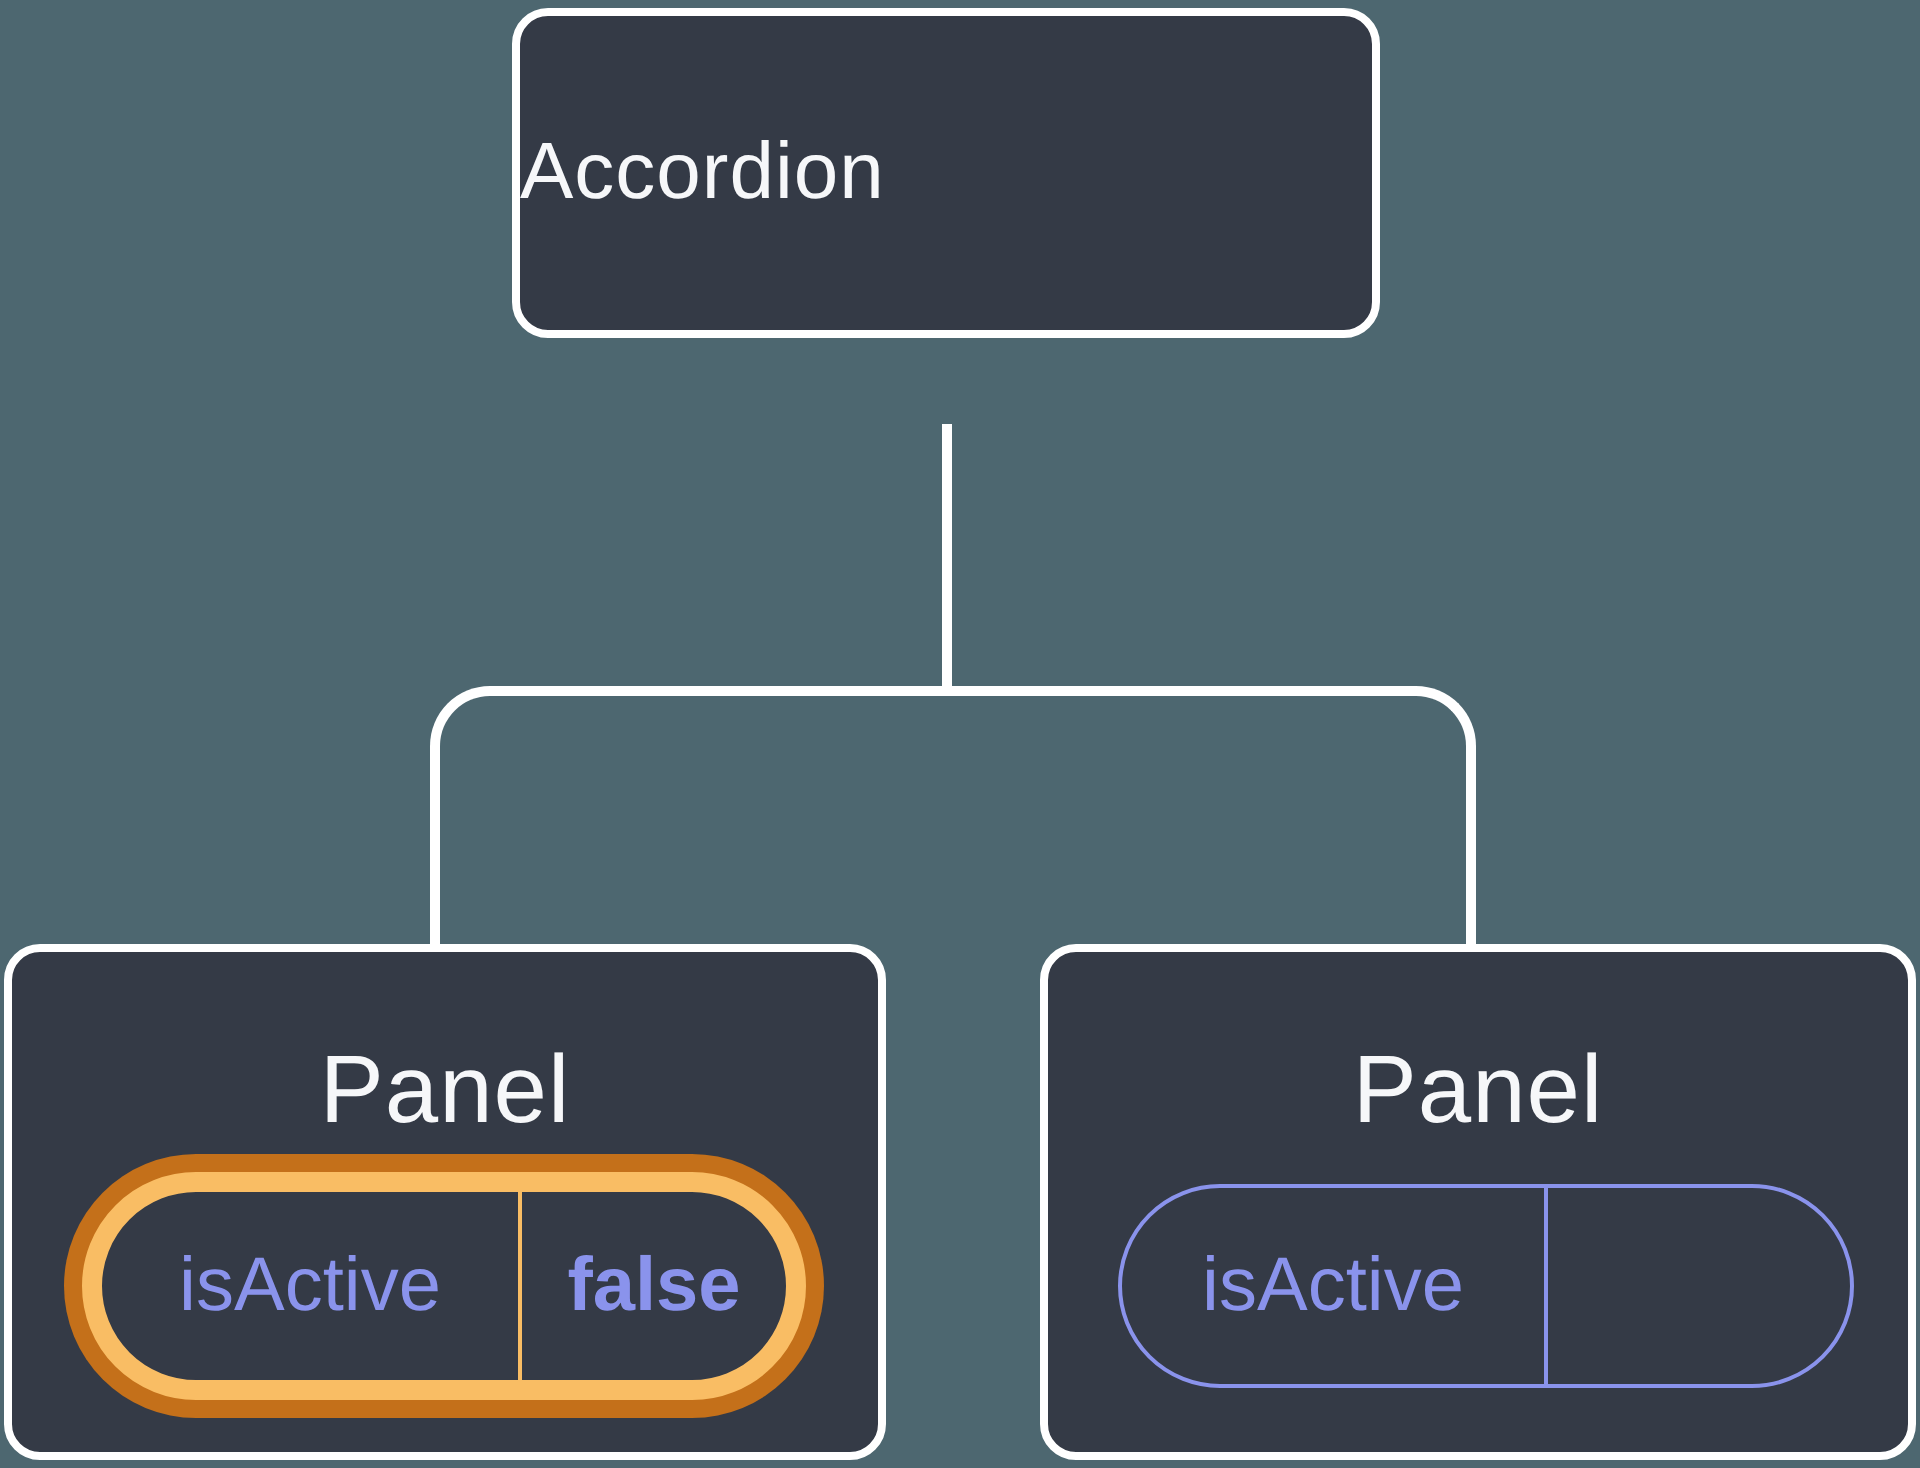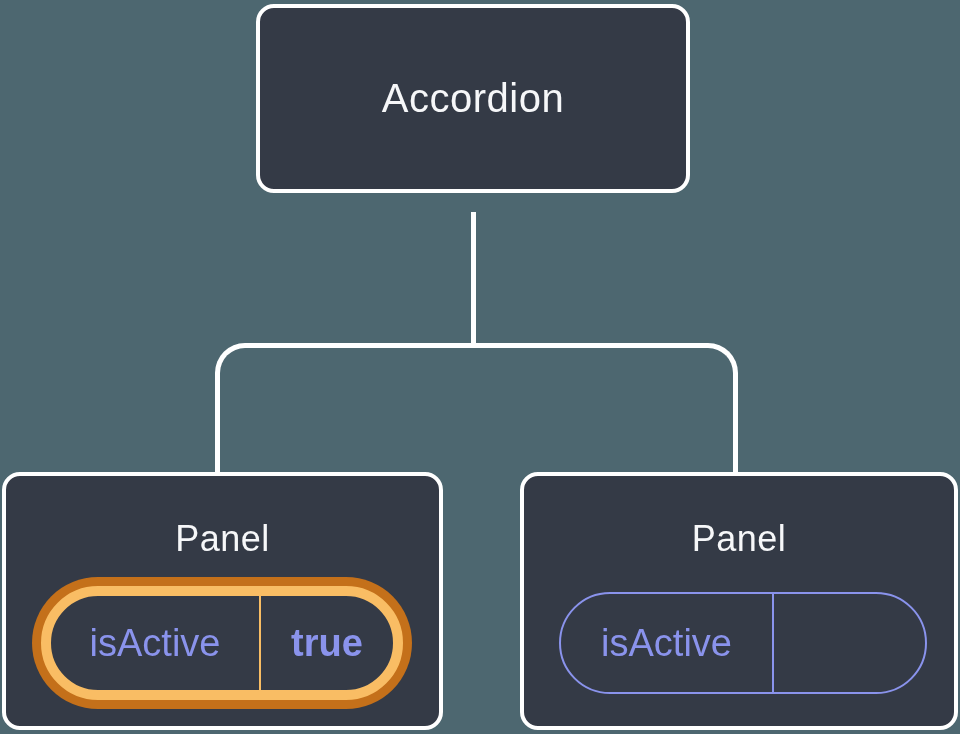--- a/index.html
+++ b/index.html
@@ -17,38 +17,38 @@
   }
   
   .node {
     position: absolute;
     background: #343a46;
     border: 4px solid #ffffff;
     border-radius: 18px;
   }
   .node-root {
     left: 256px; top: 4px;
-    width: 434px; height: 189px;
-    display: flex; align-items: center; justify-content: center;
+    width: 434px; height: 165px;
+    display: flex; align-items: center; 
   }
   .node-label {
     color: #f6f7f9;
     font-size: 40px;
     font-weight: 500;
     letter-spacing: 0.5px;
   }
   .node-panel-left  { left: 2px;   top: 472px; width: 441px; height: 258px; }
   .node-panel-right { left: 520px; top: 472px; width: 438px; height: 258px; }
   .panel-title {
     position: absolute;
     left: 0; top: 42px;
     width: 100%;
     text-align: center;
     color: #f6f7f9;
-    font-size: 36px;
+    font-size: 48px;
     font-weight: 500;
     letter-spacing: 0.5px;
   }
   
   .connector-stem {
     position: absolute;
     left: 471px; top: 212px;
     width: 5px; height: 134px;
     background: #ffffff;
   }
@@ -113,21 +113,21 @@
 
   <div class="node node-root">
     <div class="node-label">Accordion</div>
   </div>
 
   <div class="node node-panel-left">
     <div class="panel-title">Panel</div>
     <div class="pill-highlight-outer">
       <div class="pill-highlight-inner">
         <div class="pill-cell cell-name">isActive</div>
-        <div class="pill-cell cell-value">true</div>
+        <div class="pill-cell cell-value">false</div>
       </div>
     </div>
 
   </div>
 
   <div class="node node-panel-right">
     <div class="panel-title">Panel</div>
     <div class="pill-plain">
       <div class="pill-cell cell-name">isActive</div>
     </div>

